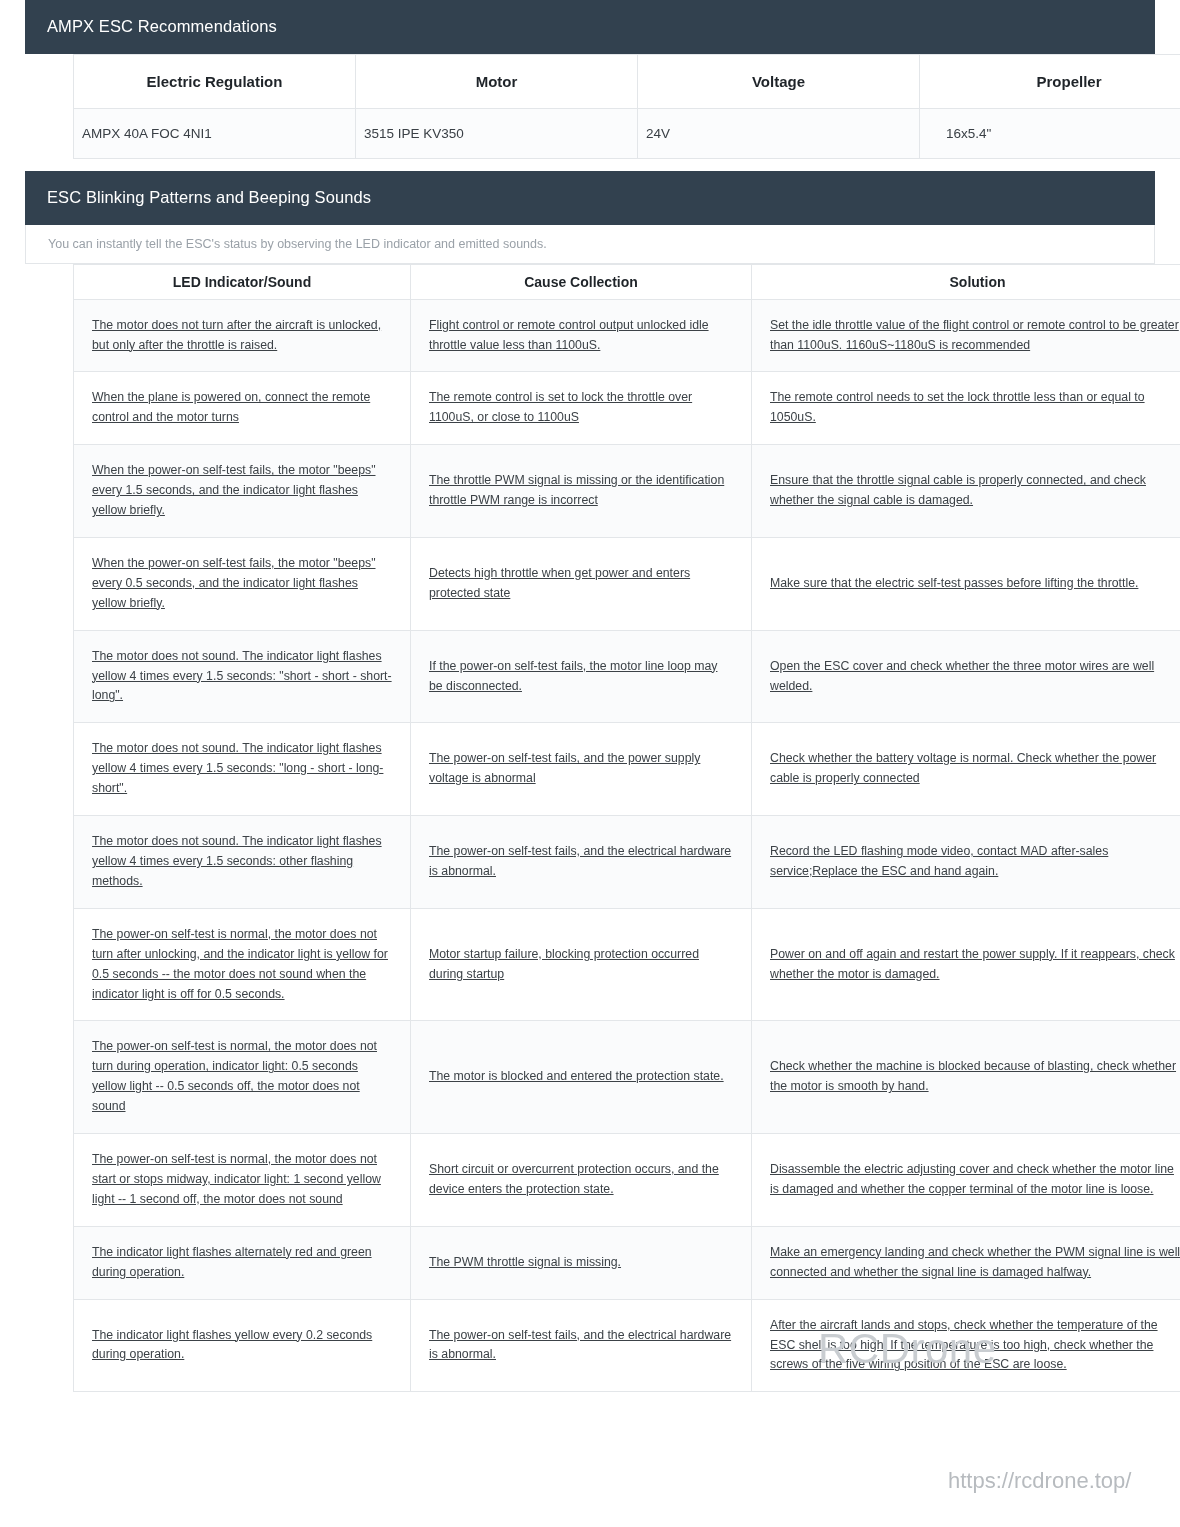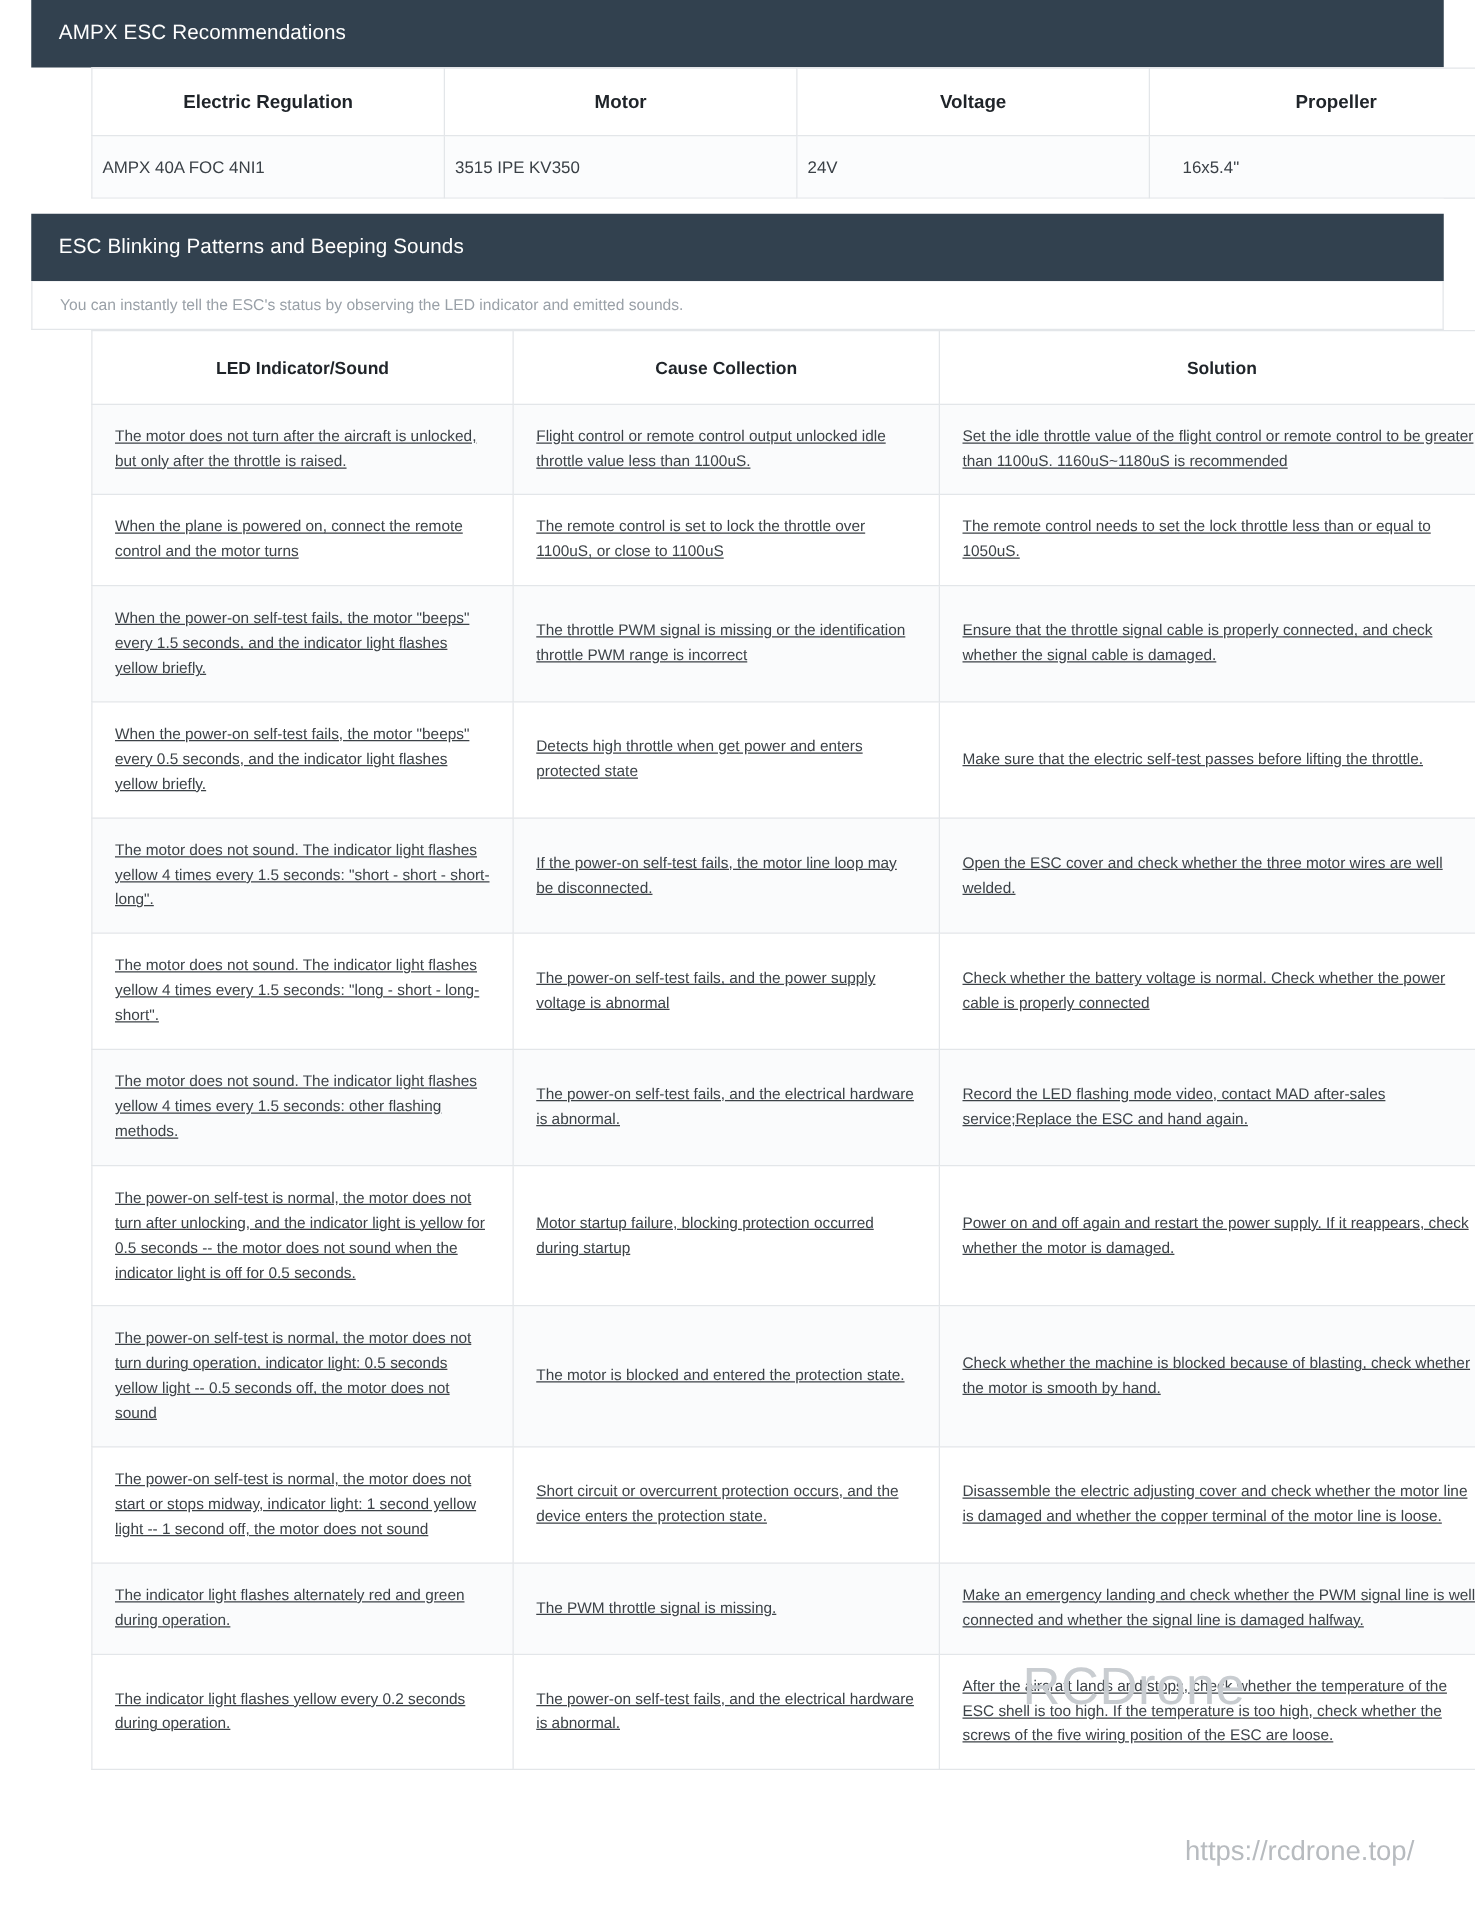--- a/index.html
+++ b/index.html
@@ -86,21 +86,21 @@
     background: #ffffff;
   }
 
   
   .tbl-table { border-top: none; }
   .tbl-table th {
     font-size: 14px;
     font-weight: bold;
     color: #1f2429;
     text-align: center;
-    padding: 21px 8px;
+    padding: 9px 8px;
     background: #ffffff;
     border-top: none;
   }
   .tbl-table td {
     font-size: 12.3px;
     line-height: 1.62;
     color: #3c4247;
     padding: 16px 18px 16px 18px;
     text-align: left;
     text-decoration: underline;

